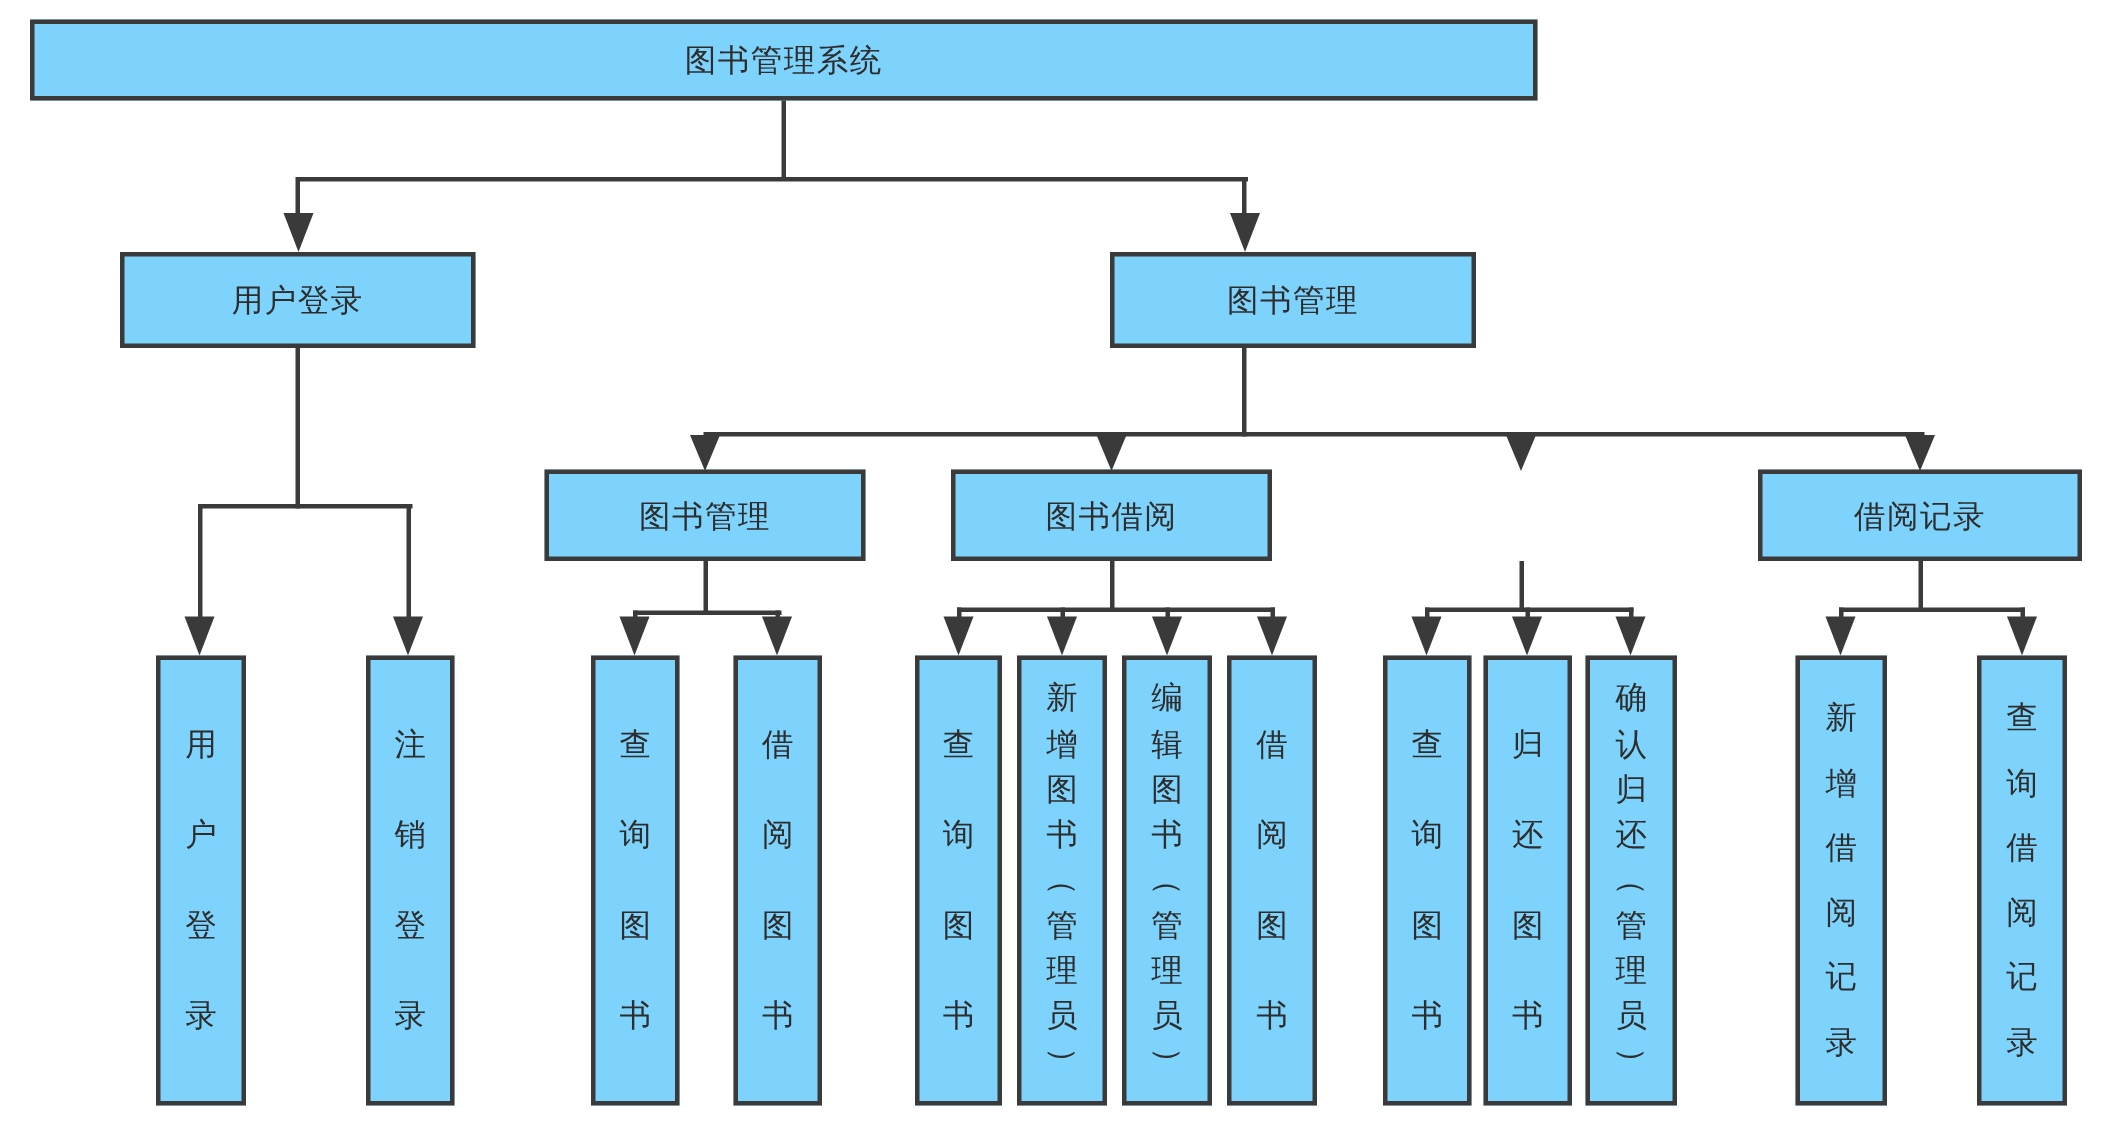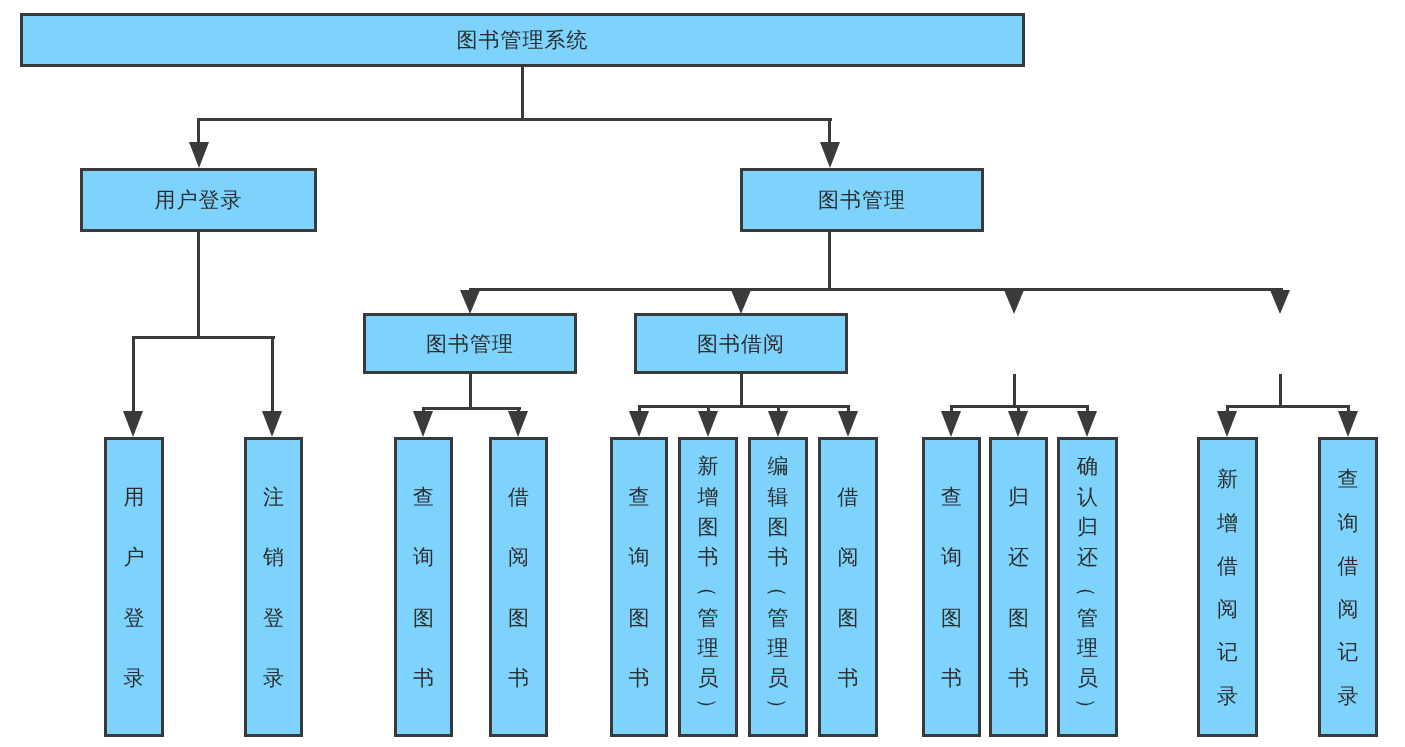--- a/index.html
+++ b/index.html
@@ -37,20 +37,23 @@
   <div class="box hbox" style="left:740px;top:168px;width:244px;height:64px;">
     <span>图书管理</span>
   </div>
 
   <div class="box hbox" style="left:363px;top:313px;width:214px;height:61px;">
     <span>图书管理</span>
   </div>
   <div class="box hbox" style="left:634px;top:313px;width:214px;height:61px;">
     <span>图书借阅</span>
   </div>
+  <div class="box hbox" style="left:1172px;top:313px;width:216px;height:61px;">
+    <span>借阅记录</span>
+  </div>
 
   <div class="box leaf" style="left:104px;width:60px;">
     <div class="vtext">
         <span>用</span>
         <span>户</span>
         <span>登</span>
         <span>录</span>
       </div>
   </div>
   <div class="box leaf" style="left:244px;width:59px;">

